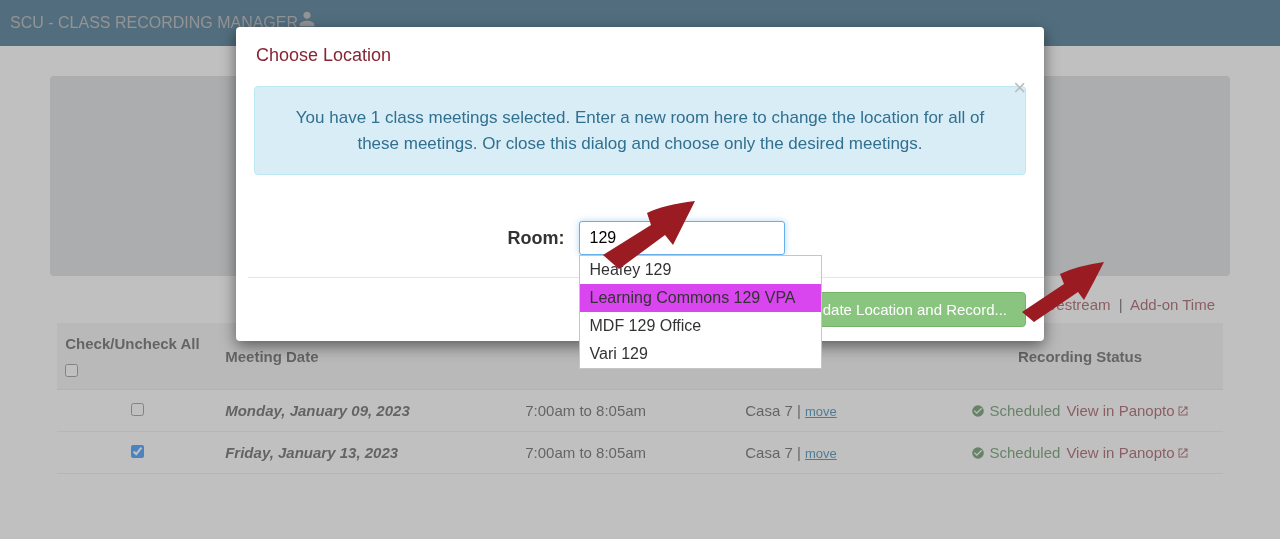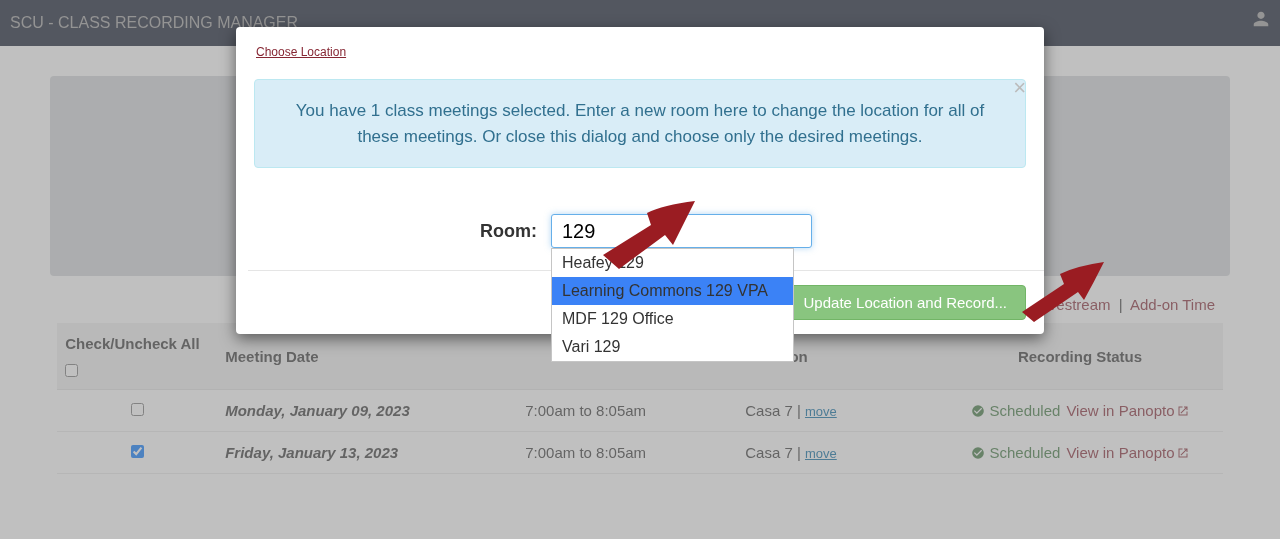--- a/index.html
+++ b/index.html
@@ -7,28 +7,27 @@
     font-family: "Helvetica Neue", Helvetica, Arial, sans-serif;
     font-size: 14px;
     color: #333;
     background: #fff;
     width: 1280px;
     height: 539px;
     overflow: hidden;
     position: relative;
   }
   .topbar {
-    background: #0f172a;
+    background: #0c4a6e;
     color: #9d9d9d;
     height: 46px;
     line-height: 46px;
     padding: 0 10px;
     font-size: 16px;
     display: flex;
-    justify-content: space-between;
     align-items: center;
   }
   .topbar .user-icon { width: 18px; height: 18px; fill: #9d9d9d; }
   .page-wrap { padding: 0 20px; }
   .gray-panel {
     background: #d3d6d9;
     border-radius: 4px;
     height: 200px;
     margin: 30px 30px 20px 30px;
   }
@@ -85,23 +84,22 @@
     background: #fff;
     border-radius: 4px;
     box-shadow: 0 5px 15px rgba(0,0,0,0.5);
   }
   .modal-header {
     padding: 18px 20px 20px 20px;
     position: relative;
   }
   .modal-title {
     color: #862633;
-    font-size: 12px;
+    font-size: 18px;
     font-weight: 400;
-    text-decoration: underline;
   }
   .modal-close {
     position: absolute;
     right: 18px;
     top: 48px;
     color: #bbb;
     font-size: 22px;
     background: none;
     border: none;
     cursor: pointer;
@@ -123,44 +121,44 @@
     justify-content: center;
     gap: 14px;
     padding: 30px 0 22px 0;
     border-bottom: 1px solid #e5e5e5;
     position: relative;
     margin-left: 12px;
   }
   .room-label { font-weight: bold; font-size: 18px; }
   .room-input-wrap { position: relative; }
   .room-input {
-    width: 261px;
+    width: 206px;
     height: 34px;
     border: 1px solid #66afe9;
     border-radius: 3px;
     padding: 4px 10px;
-    font-size: 20px;
+    font-size: 16px;
     outline: none;
     box-shadow: 0 0 6px rgba(102,175,233,0.5);
   }
   .autocomplete {
     position: absolute;
     left: 0;
     top: 34px;
     width: 243px;
     background: #fff;
     border: 1px solid #c5c5c5;
     z-index: 5;
   }
   .autocomplete .ac-item {
     padding: 5px 10px;
     font-size: 16px;
     cursor: pointer;
   }
-  .autocomplete .ac-item.selected { background: #3b82f6; }
+  .autocomplete .ac-item.selected { background: #d946ef; }
   .modal-footer {
     padding: 14px 18px;
     text-align: right;
   }
   .btn-primary {
     display: inline-block;
     background: #89c57f;
     border: 1px solid #72b566;
     color: #fff;
     font-size: 15px;

